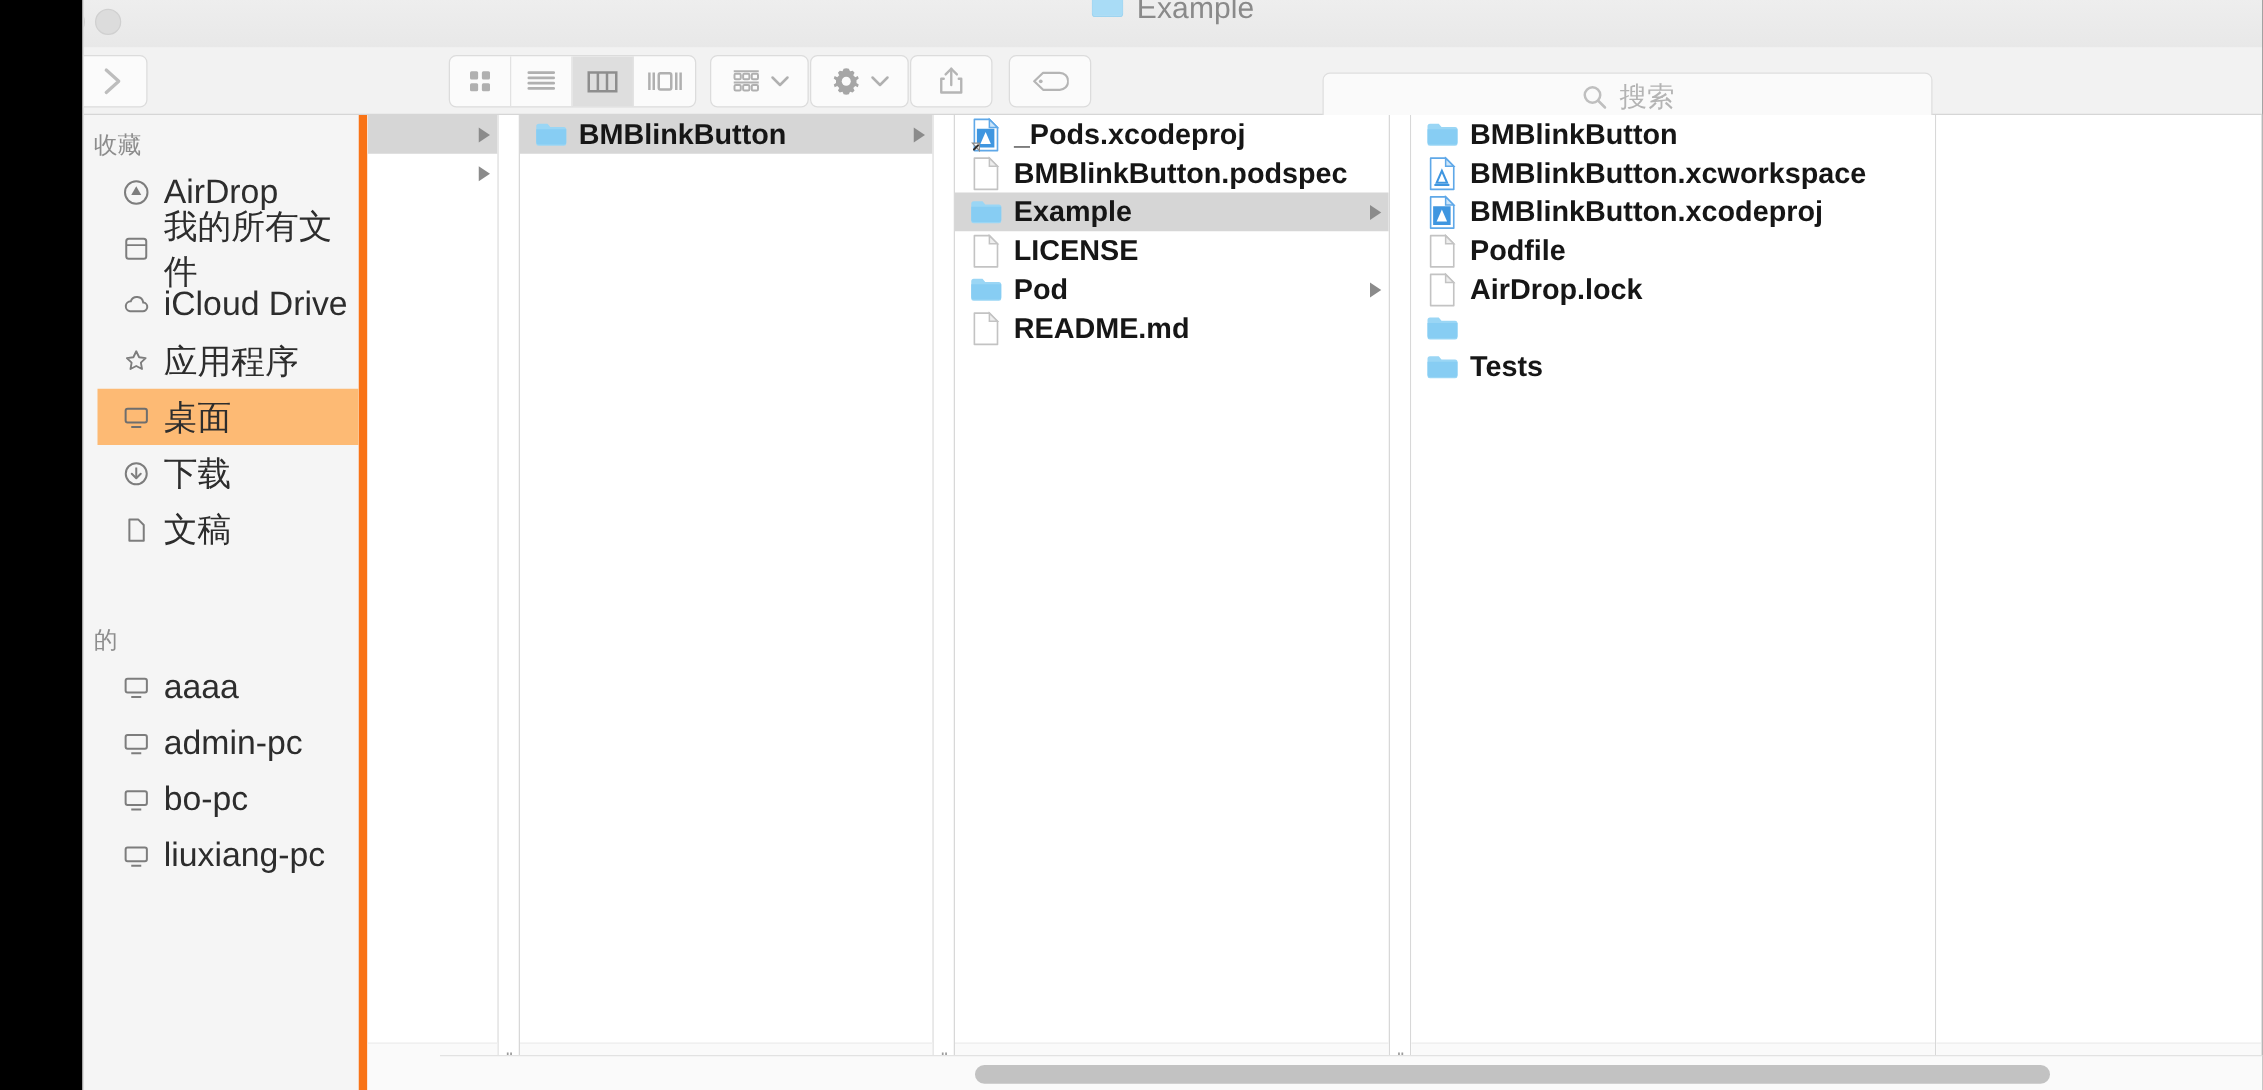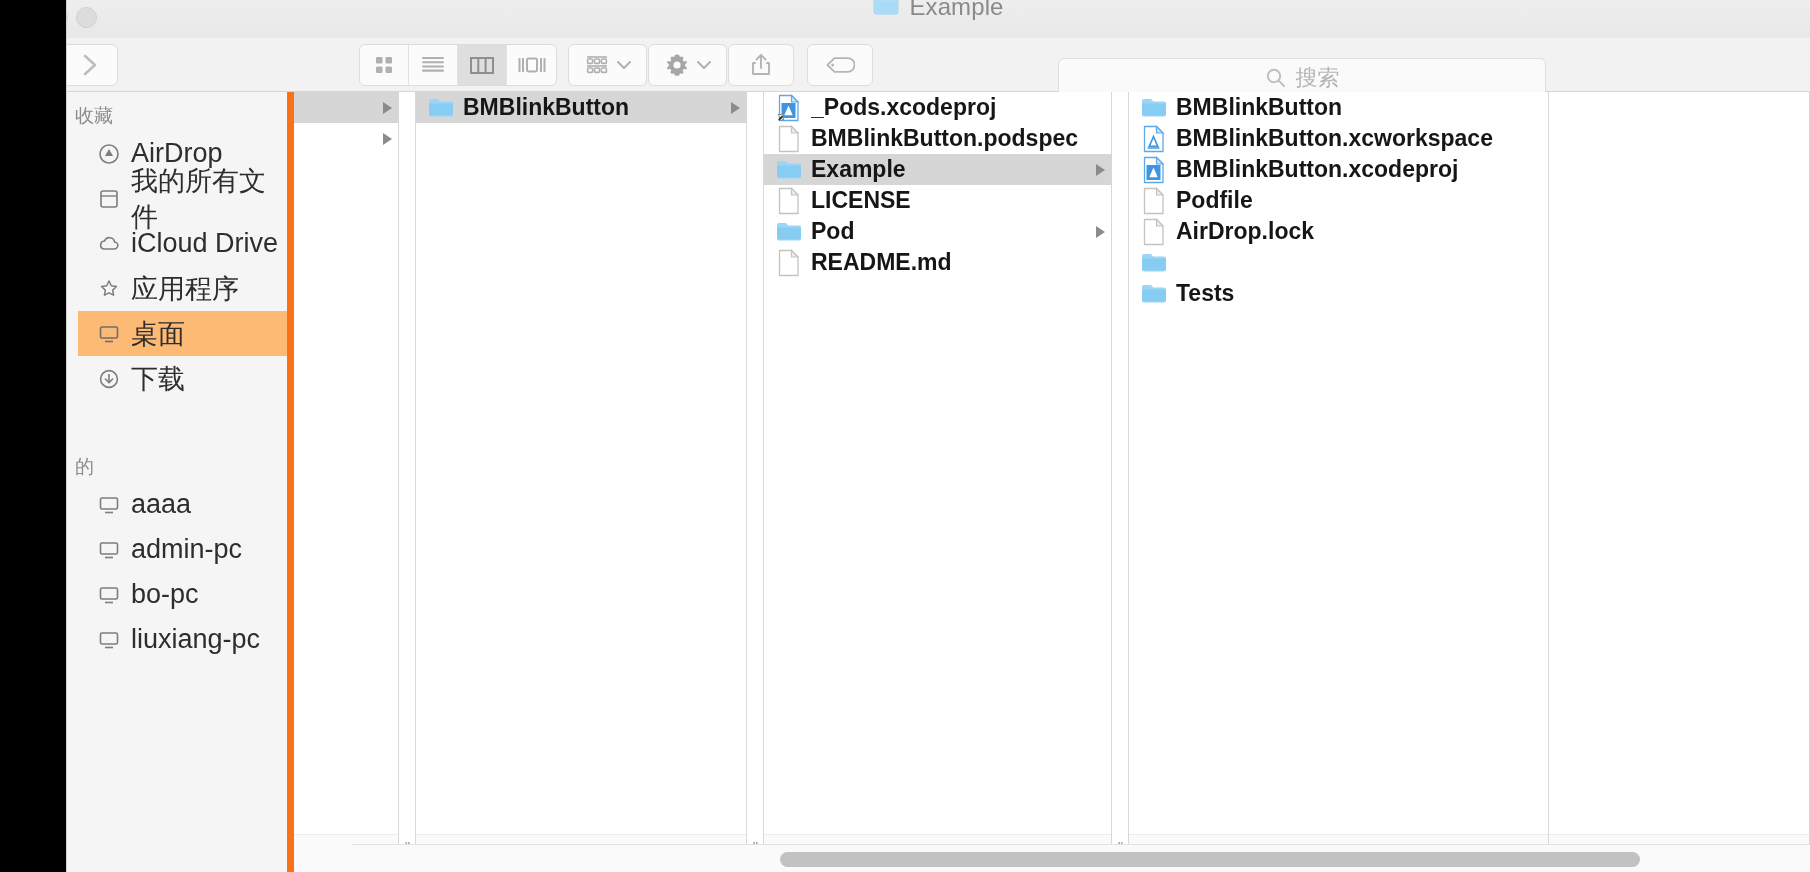--- a/index.html
+++ b/index.html
@@ -376,20 +376,26 @@
 
         <div class="side-item">
           <svg class="side-icon" viewBox="0 0 22 22">
             <circle cx="11" cy="11" r="8.4" fill="none" stroke="#7d7d7d" stroke-width="1.6"></circle>
             <line x1="11" y1="6" x2="11" y2="14.5" stroke="#7d7d7d" stroke-width="1.6"></line>
             <polyline points="7.4,11 11,14.6 14.6,11" fill="none" stroke="#7d7d7d" stroke-width="1.6" stroke-linecap="round" stroke-linejoin="round"></polyline>
           </svg>
           <span>下载</span>
         </div>
 
+        <div class="side-item">
+          <svg class="side-icon" viewBox="0 0 22 22">
+            <path d="M5.5 2.5h7l4.5 4.5v12.5h-11.5z" fill="none" stroke="#7d7d7d" stroke-width="1.6" stroke-linejoin="round"></path>
+          </svg>
+          <span>文稿</span>
+        </div>
 
         <div class="side-gap"></div>
 
         <div class="side-section-title">的</div>
 
         <div class="side-item">
           <svg class="side-icon" viewBox="0 0 22 22">
             <rect x="2.5" y="4" width="17" height="11" rx="1.6" fill="none" stroke="#7d7d7d" stroke-width="1.6"></rect>
             <line x1="7" y1="18.5" x2="15" y2="18.5" stroke="#7d7d7d" stroke-width="1.6"></line>
           </svg>

